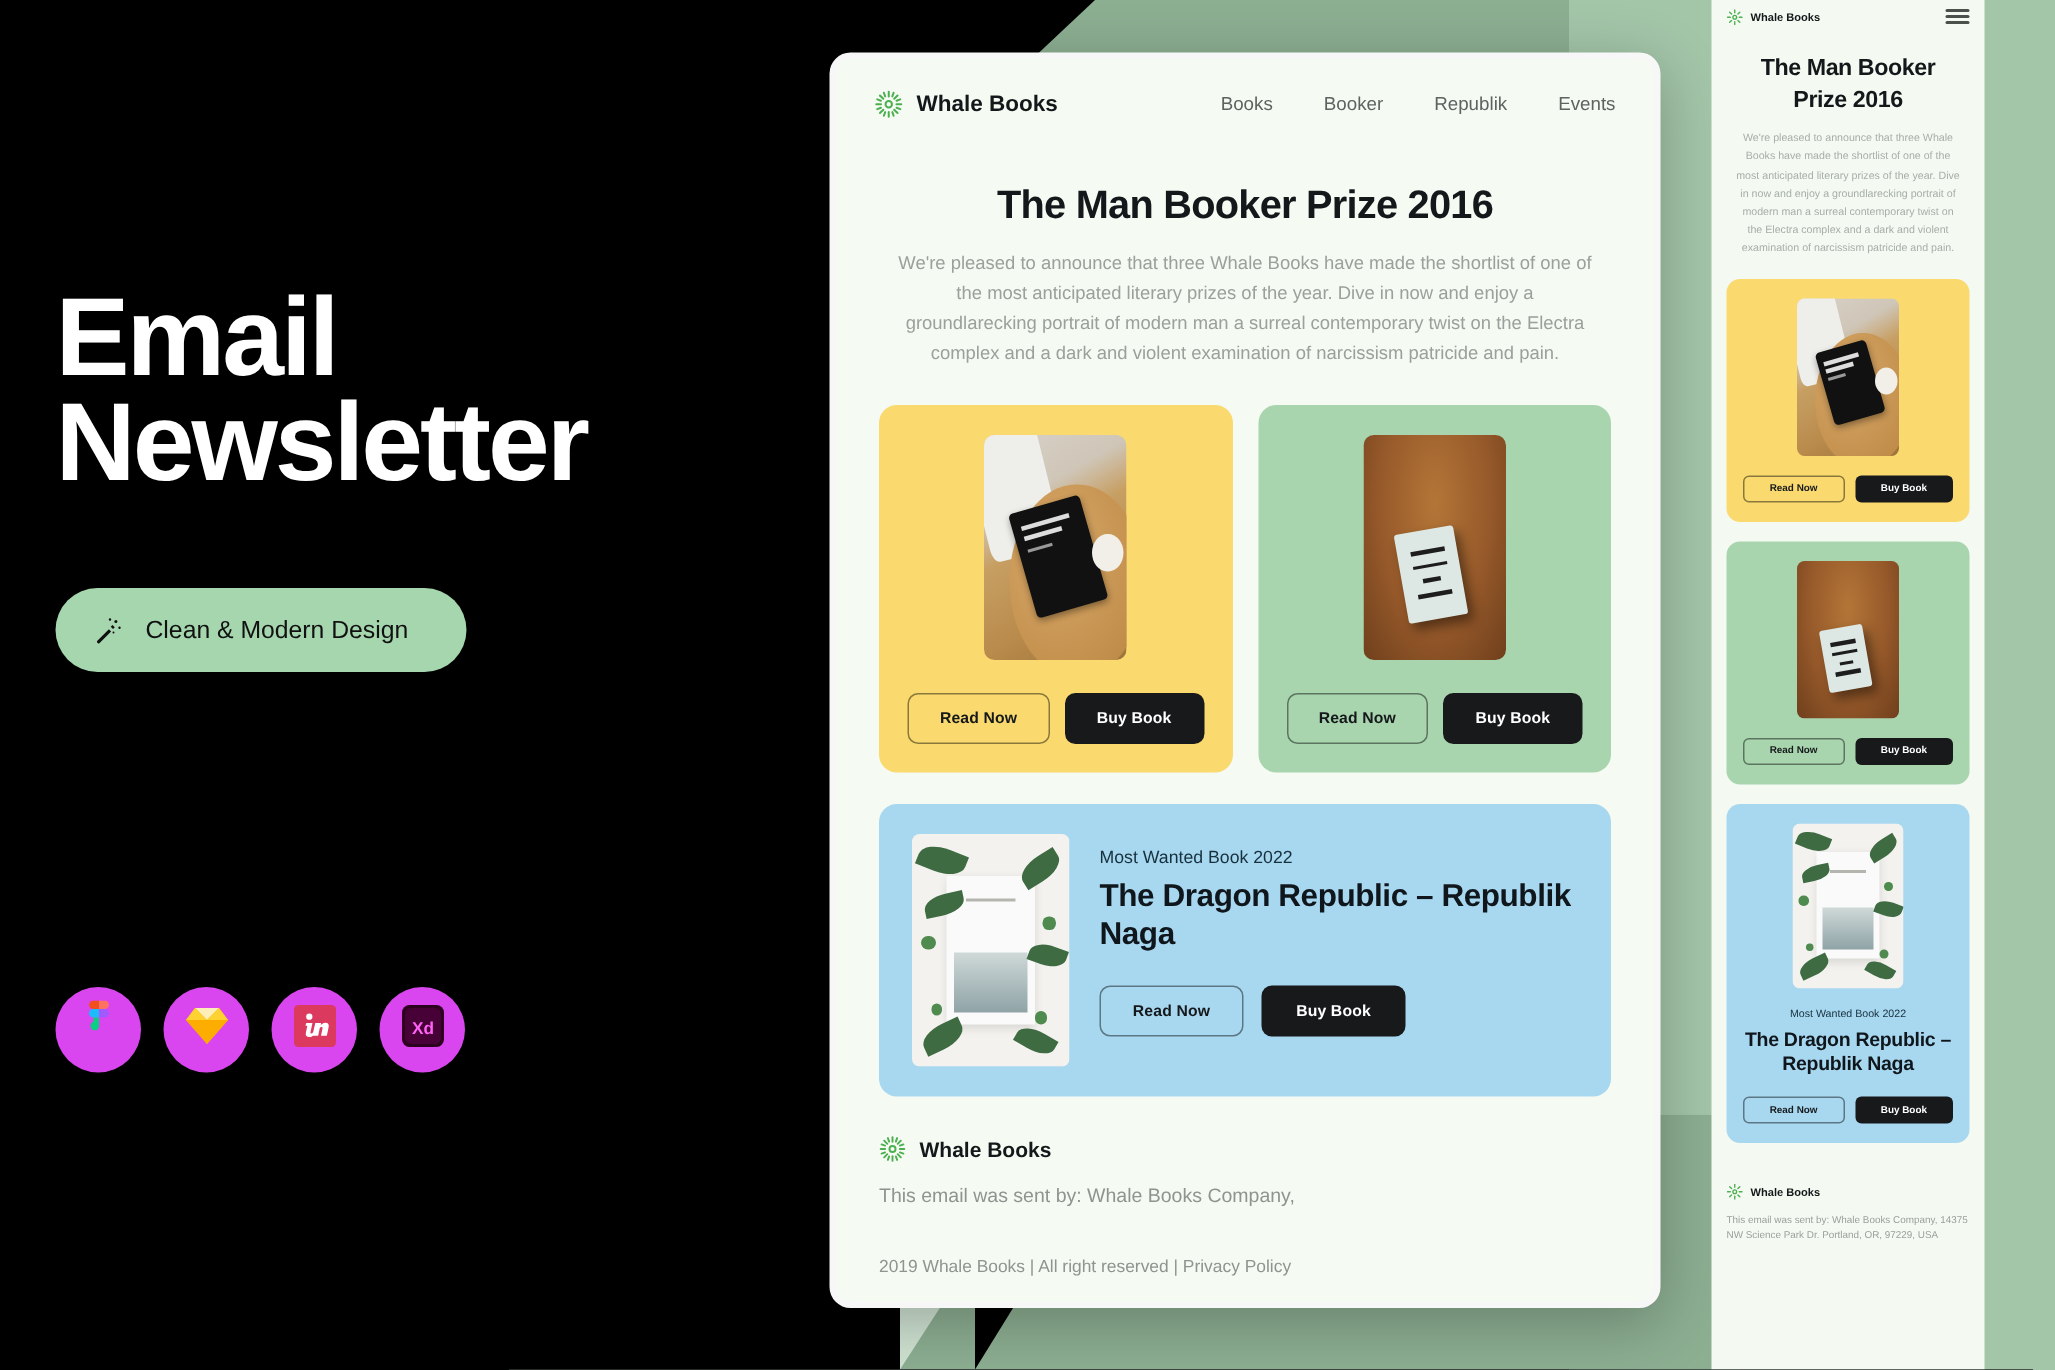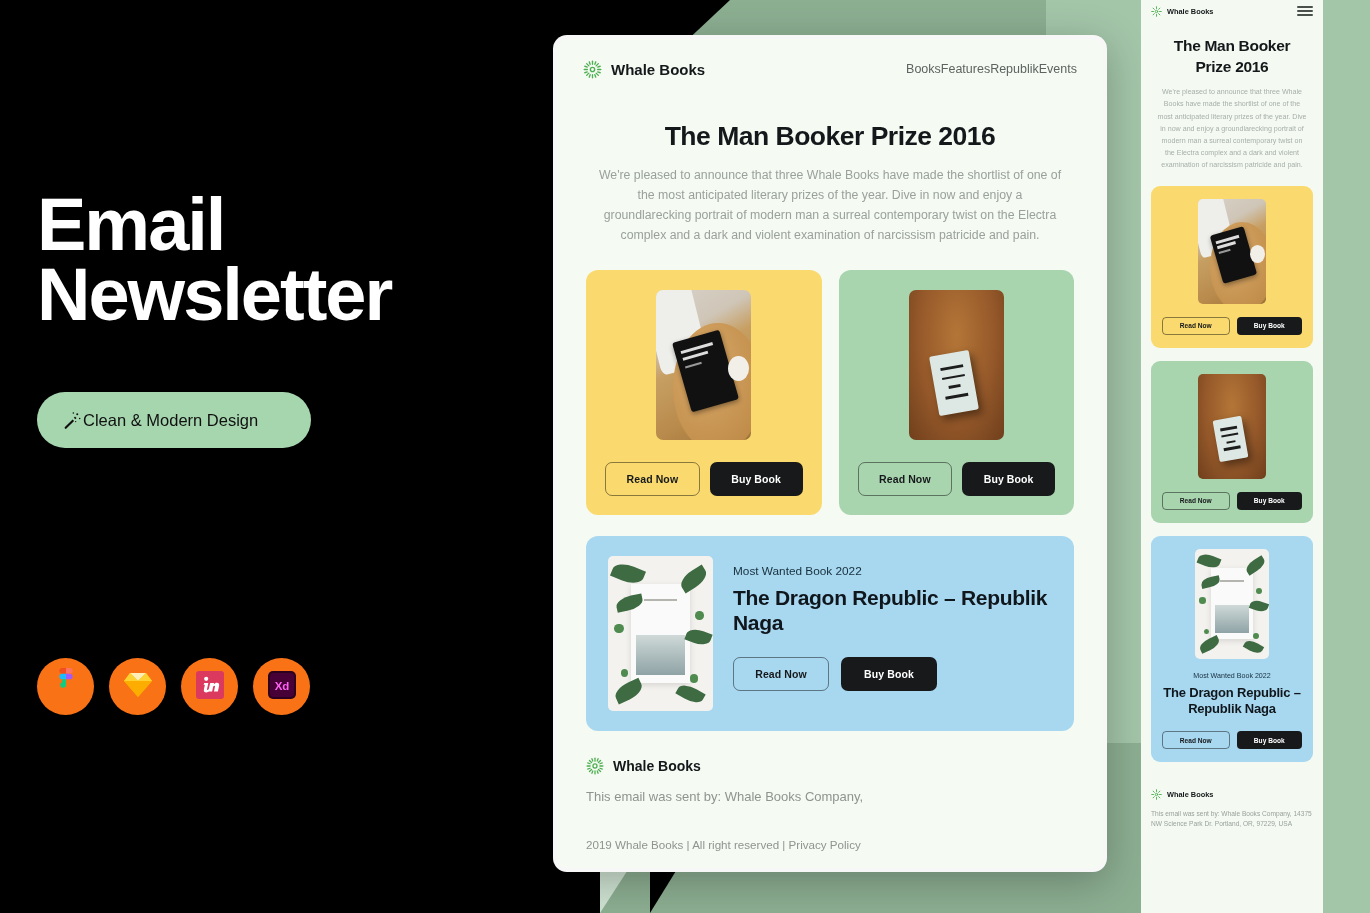--- a/index.html
+++ b/index.html
@@ -53,51 +53,51 @@
 
   
   .promo { position: absolute; left: 0; top: 0; width: 600px; height: 913px; z-index: 10; }
   .promo-title {
     position: absolute; left: 37px; top: 190px;
     color: #fff; font-size: 74px; font-weight: 700; line-height: 0.94;
     letter-spacing: -2px; width: 420px;
   }
   .pill-list { position: absolute; left: 37px; top: 392px; }
   .pill {
-    display: flex; align-items: center; 
+    display: flex; align-items: center; gap: 14px;
     width: 274px; height: 56px; border-radius: 28px;
     background: #a5d6ae; margin-bottom: 26px; padding-left: 24px;
     color: #111; font-size: 16.5px; font-weight: 400;
   }
   .pill-icon { width: 22px; height: 22px; flex: 0 0 22px; display: flex; align-items: center; justify-content: center; }
   .pill-icon svg { display: block; }
 
   .logo-row { position: absolute; left: 37px; top: 658px; display: flex; gap: 15px; }
   .logo-badge {
-    width: 57px; height: 57px; border-radius: 50%; background: #f97316;
+    width: 57px; height: 57px; border-radius: 50%; background: #d946ef;
     display: flex; align-items: center; justify-content: center;
   }
 
   
   .browser {
     position: absolute; left: 553px; top: 35px; width: 554px; height: 837px;
     background: #f7f7f7; border-radius: 14px; z-index: 20;
     box-shadow: 0 10px 40px rgba(0,0,0,0.25);
     padding: 4px;
   }
   .email {
     width: 100%; height: 100%; background: #f5faf3; border-radius: 11px;
     overflow: hidden; position: relative;
   }
   .email-header {
     display: flex; align-items: center; height: 60px; padding: 0 26px 0 26px;
   }
   .brand { display: flex; align-items: center; gap: 9px; }
   .brand-name { font-size: 15px; font-weight: 700; color: #14181a; }
-  .nav { margin-left: auto; display: flex; }
+  .nav { margin-left: auto; display: flex; gap: 34px; }
   .nav a { font-size: 12.5px; color: #5d6360; text-decoration: none; }
 
   .hero { padding: 22px 38px 0 38px; text-align: center; }
   .hero h1 { font-size: 26.5px; font-weight: 700; color: #14181a; letter-spacing: -0.5px; }
   .hero p {
     margin-top: 14px; font-size: 12.3px; line-height: 1.62; color: #9aa19c;
   }
 
   .cards-row { display: flex; gap: 17px; padding: 24px 29px 0 29px; }
   .card {
@@ -309,21 +309,21 @@
                   <path d="M18.6 15l3.1 1.1"></path>
                 <path d="M16.1 2.3l-1.1 3.1"></path>
                   <path d="M9 18.6l-1.1 3.1"></path>
               </g>
             </svg>
           </span>
           <span class="brand-name">Whale Books</span>
         </div>
         <nav class="nav">
           <a href="#">Books</a>
-          <a href="#">Features</a>
+          <a href="#">Booker</a>
           <a href="#">Republik</a>
           <a href="#">Events</a>
         </nav>
       </div>
 
       <div class="hero">
         <h1>The Man Booker Prize 2016</h1>
         <p>We're pleased to announce that three Whale Books have made the shortlist of one of the most anticipated literary prizes of the year. Dive in now and enjoy a groundlarecking portrait of modern man a surreal contemporary twist on the Electra complex and a dark and violent examination of narcissism patricide and pain.</p>
       </div>
 

